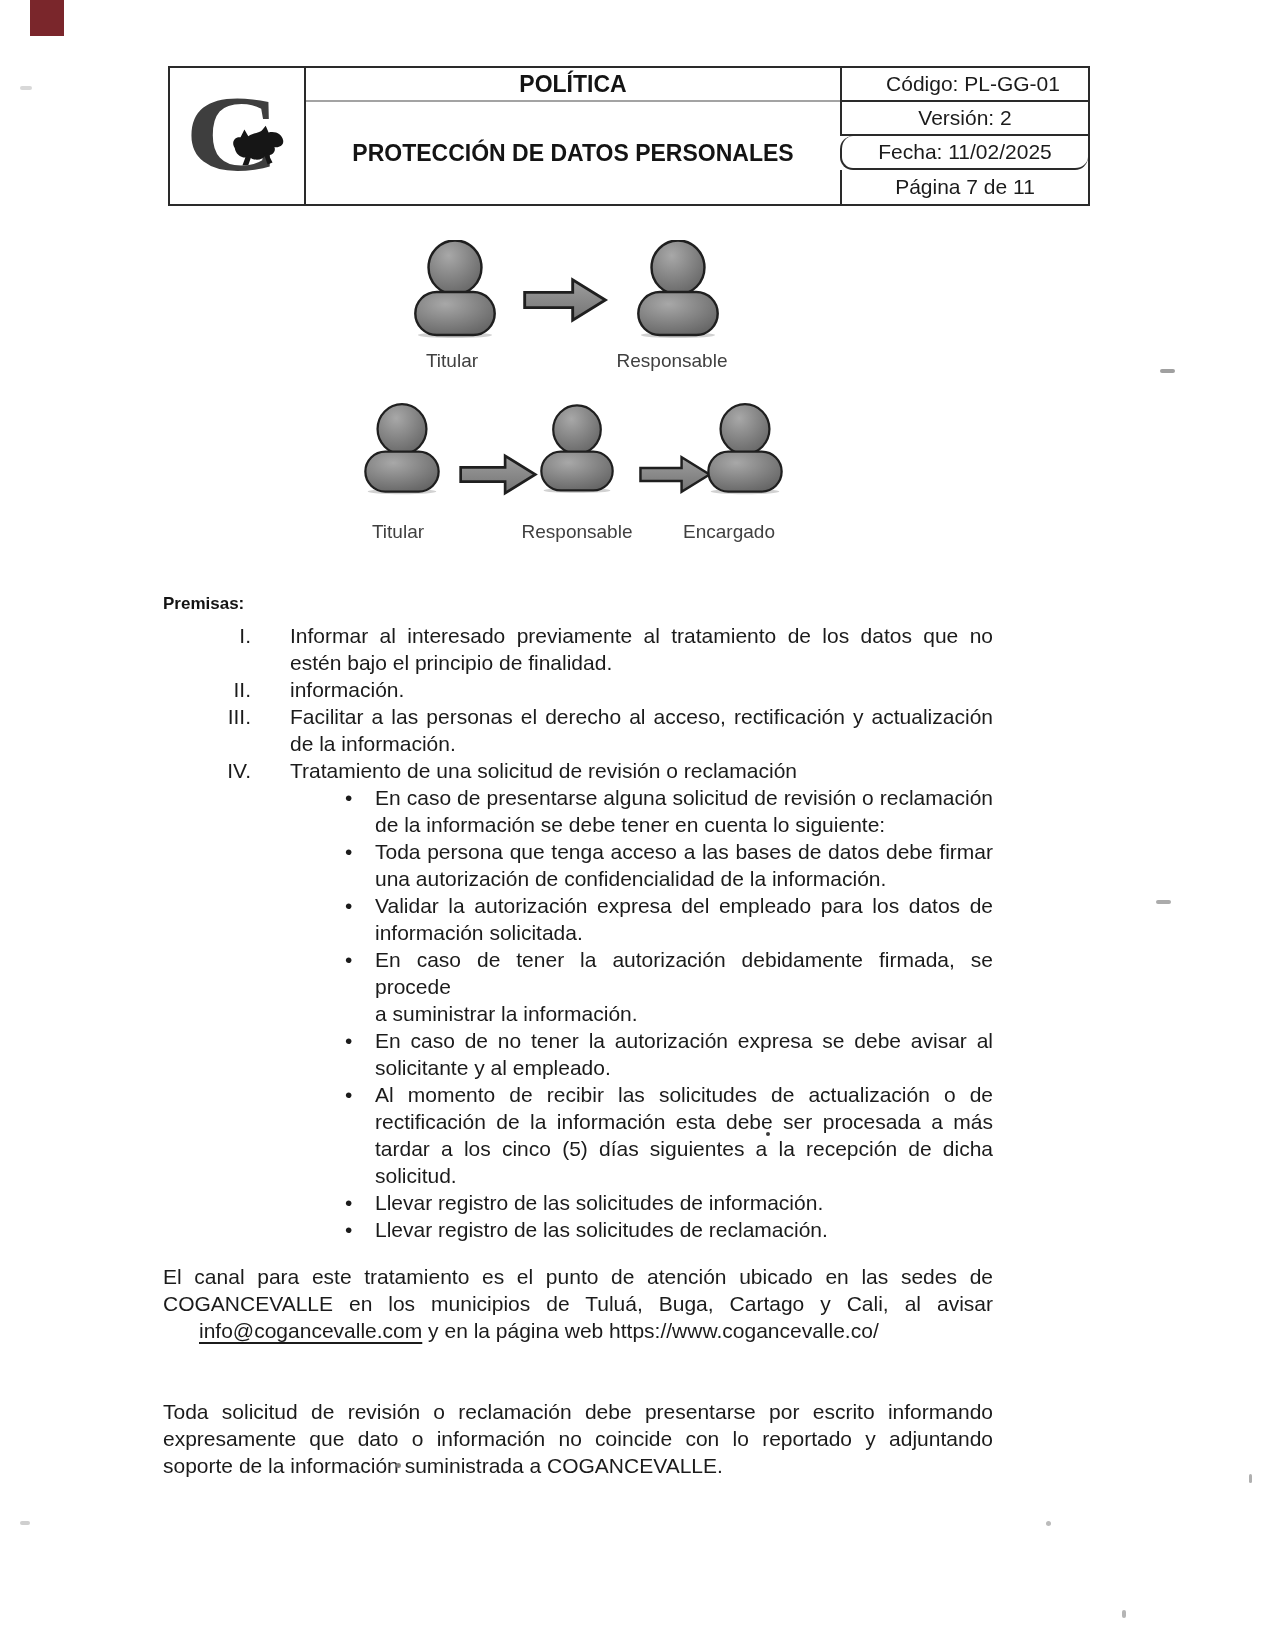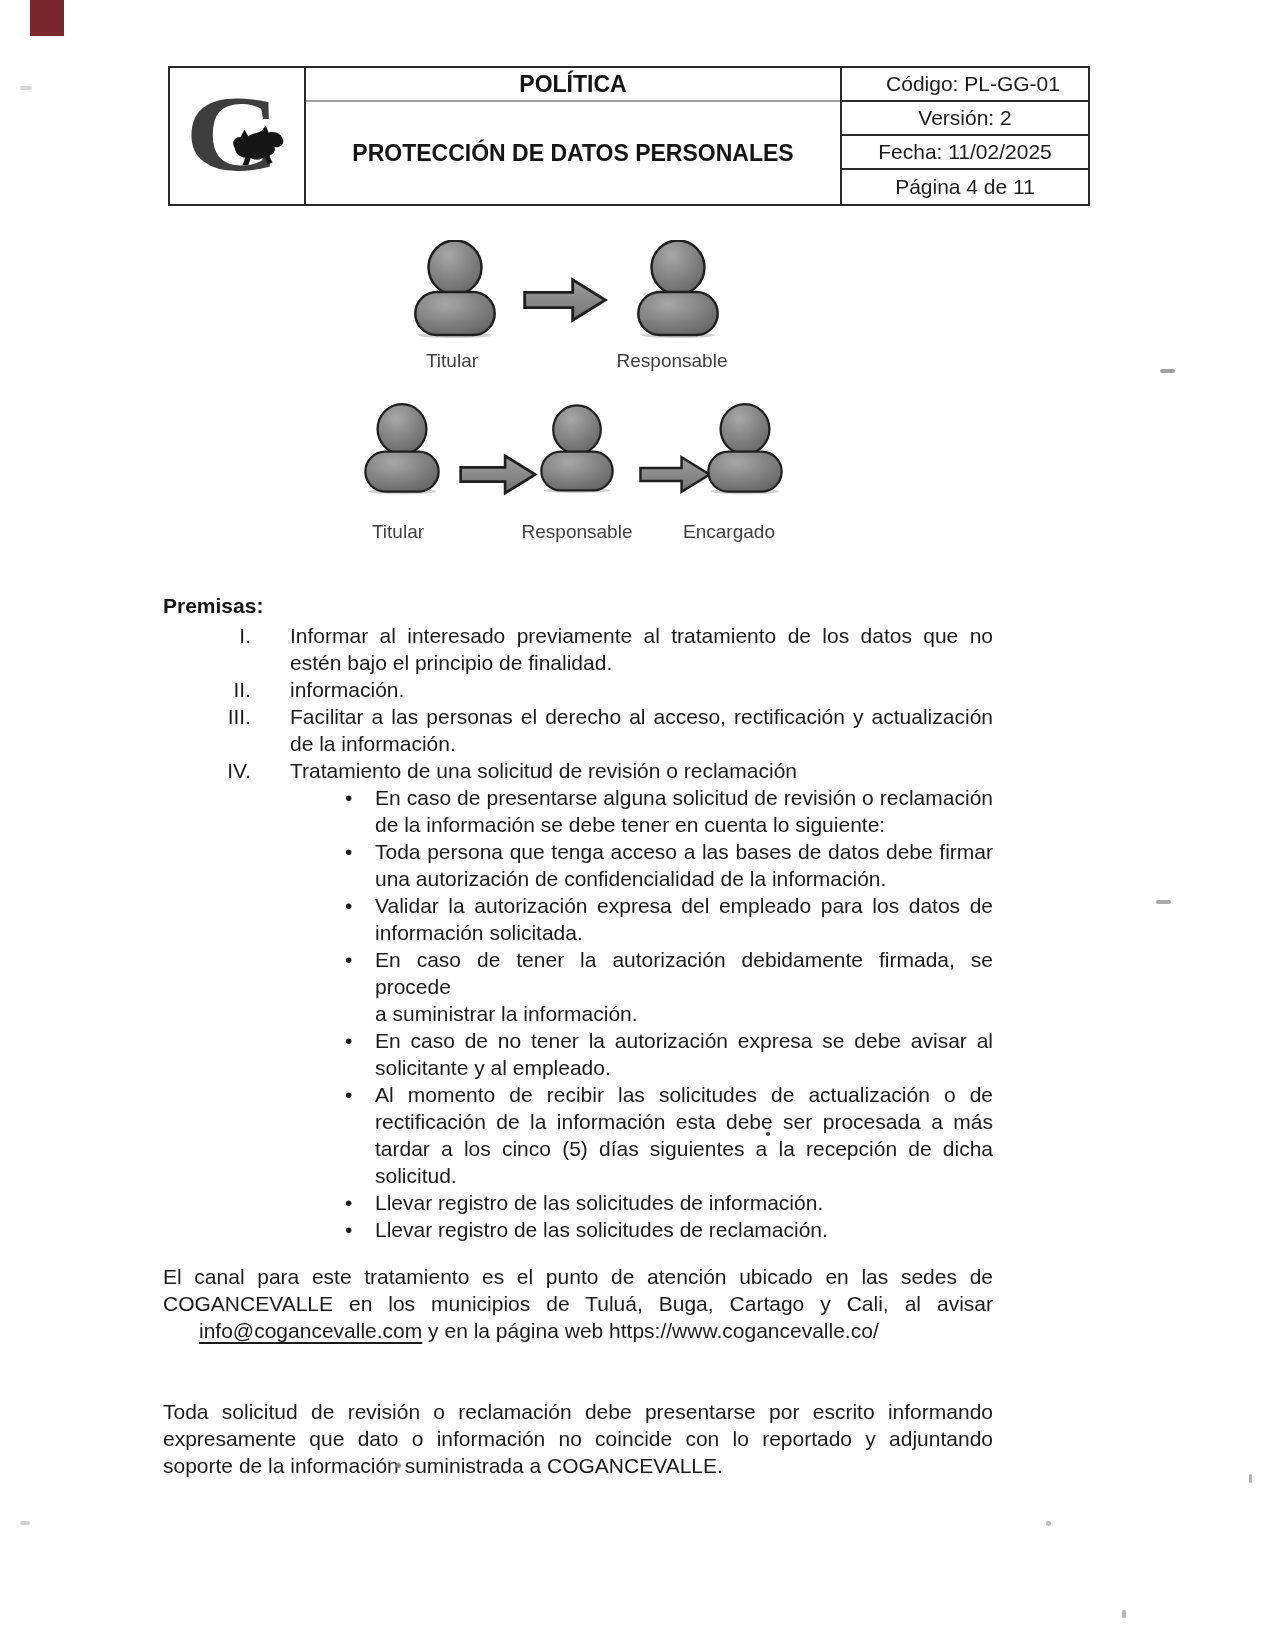--- a/index.html
+++ b/index.html
@@ -16,36 +16,36 @@
   .header{position:absolute;left:168px;top:66px;width:922px;height:140px;
           border:2px solid #2a2a2a;box-sizing:border-box;display:grid;
           grid-template-columns:136px 1fr 248px;grid-template-rows:repeat(4,1fr);}
   .hcell{display:flex;align-items:center;justify-content:center;}
   .h-logo{grid-area:1/1/5/2;border-right:2px solid #2a2a2a;}
   .h-pol{grid-area:1/2/2/3;border-bottom:2px solid #a3a3a3;font-weight:bold;font-size:23px;color:#141414;}
   .h-prot{grid-area:2/2/5/3;font-weight:bold;font-size:23px;color:#141414;}
   .h-r{border-left:2px solid #2a2a2a;border-bottom:2px solid #2a2a2a;font-size:21px;color:#1b1b1b;}
   .h-r1{grid-area:1/3/2/4;padding-left:16px;}
   .h-r2{grid-area:2/3/3/4;}
-  .h-r3{grid-area:3/3/4/4;}
+  .h-r3{grid-area:3/3/4/4;border-radius:13px;}
   .h-r4{grid-area:4/3/5/4;border-bottom:none;}
 
   
   .logo{position:relative;width:108px;height:86px;margin-top:14px;}
   .logo-c{position:absolute;left:2px;top:-20px;font-family:"Liberation Serif","DejaVu Serif",serif;
           font-weight:bold;font-size:108px;line-height:108px;color:#3e3e3e;
           transform:scaleX(1.22);transform-origin:left top;}
   .logo-cow{position:absolute;left:44px;top:24px;}
 
   
   .abs{position:absolute;}
   .dlabel{position:absolute;font-size:19px;text-align:center;color:#404040;}
 
   
-  .premhead{position:absolute;left:163px;top:594px;font-size:21px;font-weight:bold;color:#141414;}
+  .premhead{position:absolute;left:163px;top:594px;font-size:17px;font-weight:bold;color:#141414;}
   .flow{position:absolute;left:163px;top:622px;width:830px;font-size:21px;line-height:27px;}
   .ritem{display:grid;grid-template-columns:127px 1fr;}
   .rnum{text-align:right;padding-right:39px;}
   .bitem{display:grid;grid-template-columns:212px 1fr;}
   .bdot{padding-left:182px;}
   .jl{text-align:justify;text-align-last:justify;}
   .ll{text-align:left;}
   .para{position:absolute;left:163px;width:830px;font-size:21px;line-height:27px;}
   .p1{top:1263px;}
   .p2{top:1370px;margin-top:28px;}
@@ -80,21 +80,21 @@
           <path d="M20 31 L16 42 L22 42 L25 33 Z" fill="#161616"></path>
           <path d="M38 30 L42 41 L47 39 L42 29 Z" fill="#161616"></path>
         </svg>
       </div>
     </div>
     <div class="hcell h-pol">POLÍTICA</div>
     <div class="hcell h-prot">PROTECCIÓN DE DATOS PERSONALES</div>
     <div class="hcell h-r h-r1">Código: PL-GG-01</div>
     <div class="hcell h-r h-r2">Versión: 2</div>
     <div class="hcell h-r h-r3">Fecha: 11/02/2025</div>
-    <div class="hcell h-r h-r4">Página 4 de 11</div>
+    <div class="hcell h-r h-r4">Página 7 de 11</div>
   </div>
 
   <div class="abs" style="left:413px;top:240px">
     <svg width="84" height="98" viewBox="0 0 84 100">
       <ellipse cx="42" cy="97" rx="38" ry="3" fill="rgba(0,0,0,0.18)"></ellipse>
       <ellipse cx="42" cy="28" rx="27" ry="27.5" fill="url(#pg)" stroke="#1f1f1f" stroke-width="2.5"></ellipse>
       <rect x="1.5" y="53" width="81" height="44" rx="22" fill="url(#pg)" stroke="#1f1f1f" stroke-width="2.5"></rect>
     </svg>
   </div>
   <div class="abs" style="left:521px;top:276px">

